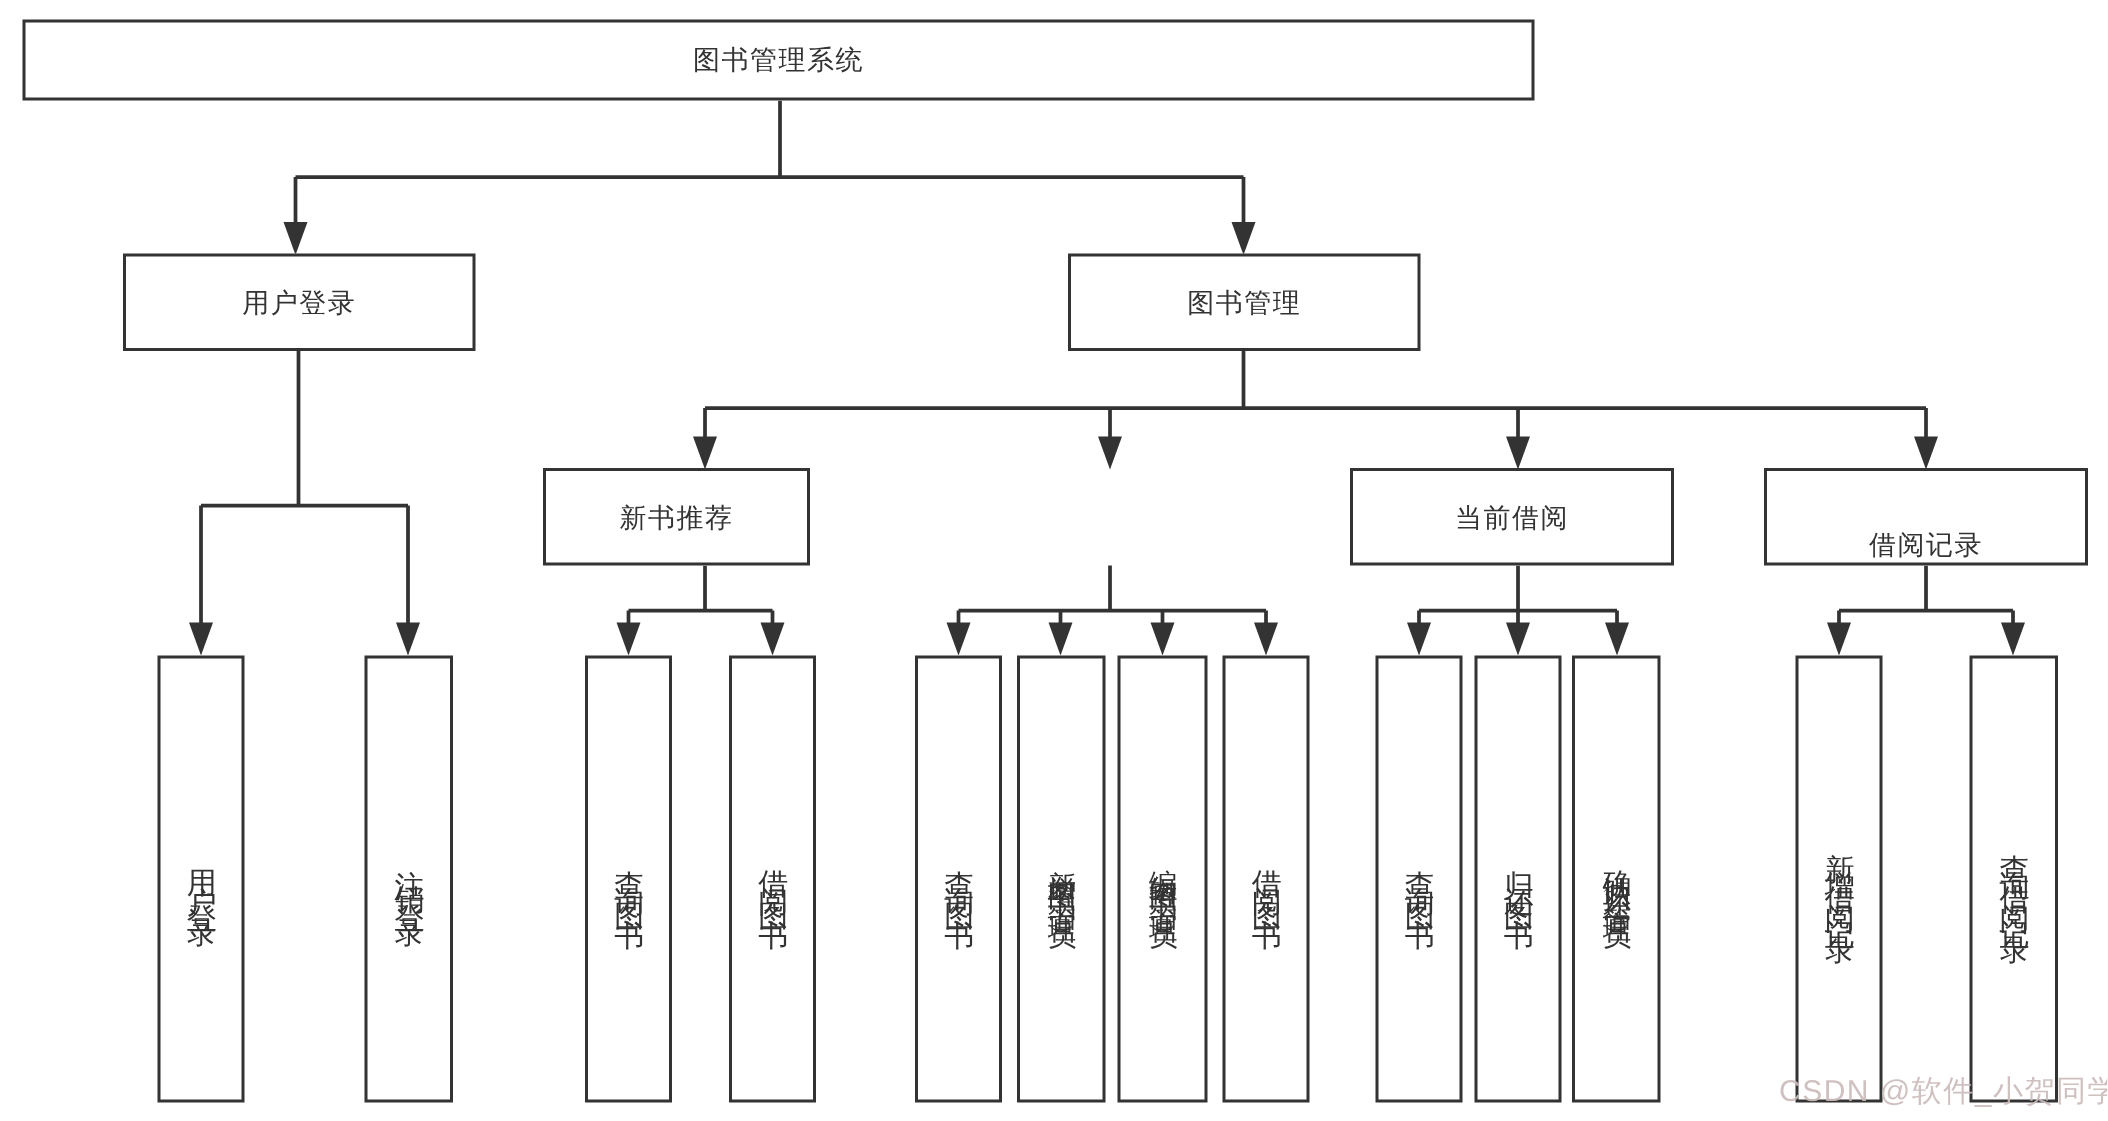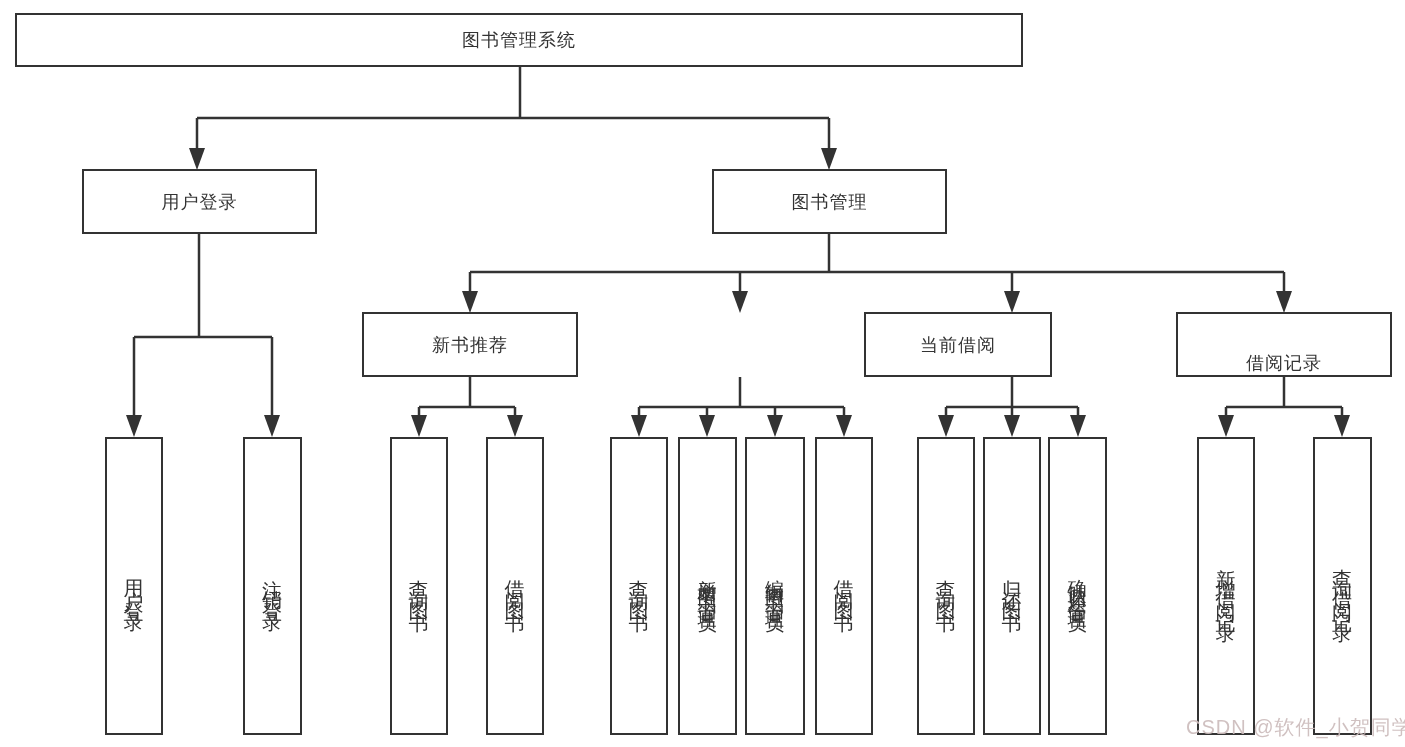--- a/index.html
+++ b/index.html
@@ -120,24 +120,24 @@
     <span>图书管理系统</span>
   </div>
 
   <div class="node h" style="left:82px;top:169px;width:235px;height:65px;">
     <span>用户登录</span>
   </div>
   <div class="node h" style="left:712px;top:169px;width:235px;height:65px;">
     <span>图书管理</span>
   </div>
 
-  <div class="node h" style="left:362px;top:312px;width:216px;height:65px;">
+  <div class="node h" style="left:362px;top:312px;width:178px;height:65px;">
     <span>新书推荐</span>
   </div>
-  <div class="node h" style="left:864px;top:312px;width:188px;height:65px;">
+  <div class="node h" style="left:900px;top:312px;width:216px;height:65px;">
     <span>当前借阅</span>
   </div>
   <div class="node h" style="left:1176px;top:312px;width:216px;height:65px;align-items:flex-end;">
     <span>借阅记录</span>
   </div>
 
   <div class="node v" style="left:105px;top:437px;width:58px;height:298px;">
     <span>用户登录</span>
   </div>
   <div class="node v" style="left:243px;top:437px;width:59px;height:298px;">

